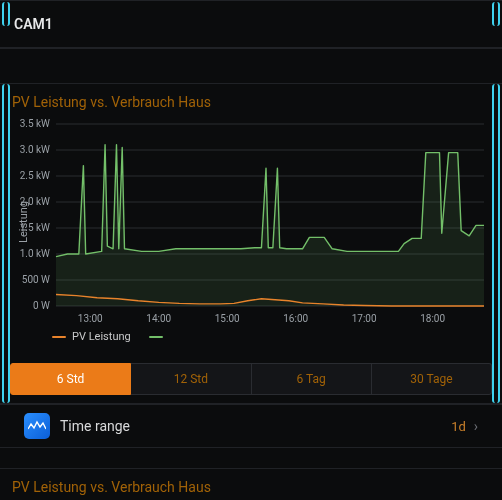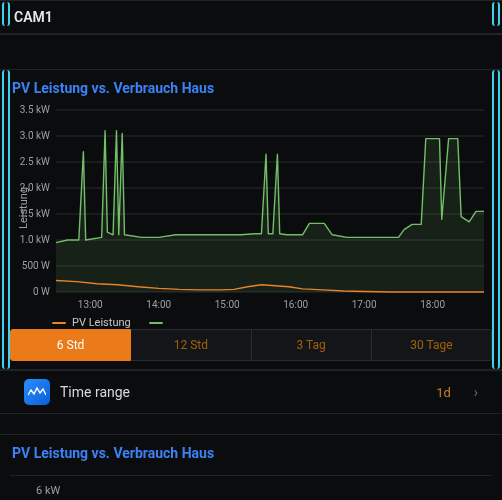--- a/index.html
+++ b/index.html
@@ -1,40 +1,40 @@
 <!DOCTYPE html>
 <html><head>
 <meta charset="utf-8">
 <style>
   html,body{margin:0;padding:0;background:#0b0c0d;font-family:-apple-system,BlinkMacSystemFont,"Segoe UI",Roboto,Arial,sans-serif;color:#d8d9da;width:502px}
-  .panel-title{font-weight:600;color:#e8e9ea;padding:8px 14px;font-size:14px;border-top:1px solid #202226;border-bottom:1px solid #202226}
+  .panel-title{font-weight:600;color:#e8e9ea;padding:15px 14px;font-size:14px;border-top:1px solid #202226;border-bottom:1px solid #202226}
   .sep{height:1px;background:#202226;margin:0}
   .pad{height:34px;position:relative}
   .hbrace{position:absolute;border:2px solid #3ed2ee;border-radius:3px;pointer-events:none}
   .hbrace.l{left:2px}
   .hbrace.r{right:2px}
   .hbrace.topcam{top:2px;height:24px;width:4px;border-top:none;border-bottom:none}
   .hbrace.sidechart{top:0;width:4px;border-top:none;border-bottom:none}
   .panel{position:relative;border-top:1px solid #202226;border-bottom:1px solid #202226;padding:6px 10px 8px 10px}
-  .chart-title{font-weight:700;font-size:14px;color:#3b82f6;padding:4px 2px 8px}
+  .chart-title{font-weight:400;font-size:14px;color:#a16207;padding:4px 2px 8px}
   .chart-wrap{position:relative;width:480px;height:208px}
   .ylab{position:absolute;left:-2px;top:50%;transform:translate(-6px,-50%) rotate(-90deg);transform-origin:center;color:#9aa0a6;font-size:11px}
   svg{display:block}
   .legend{display:flex;gap:18px;font-size:11px;color:#c8c9ca;padding:4px 2px 0 42px;align-items:center}
   .legend .dash{display:inline-block;width:14px;height:2px;vertical-align:middle;margin-right:6px;border-radius:1px}
-  .range-bar{display:flex;width:100%;margin-top:0}
+  .range-bar{display:flex;width:100%;margin-top:20px}
   .range-btn{flex:1;text-align:center;font-size:12px;color:#a16207;padding:8px 0;border:1px solid #2a2c31;background:#141518;cursor:pointer}
   .range-btn+.range-btn{border-left:none}
   .range-btn.active{background:#eb7b18;color:#fff;border-color:#eb7b18}
   .range-btn:first-child{border-radius:3px 0 0 3px}
   .range-btn:last-child{border-radius:0 3px 3px 0}
   .timerange-row{display:flex;align-items:center;padding:8px 24px;border-top:1px solid #202226;border-bottom:1px solid #202226;cursor:pointer}
   .tr-icon{width:26px;height:26px;border-radius:5px;background:linear-gradient(135deg,#2a8fff,#0b5ed7);display:flex;align-items:center;justify-content:center;margin-right:10px}
   .tr-label{flex:1;font-size:14px;color:#d8d9da}
-  .tr-val{font-size:13px;color:#c87f2a;margin-right:23px}
+  .tr-val{font-size:13px;color:#c87f2a;margin-right:8px}
   .chev{color:#6c6f75;font-size:14px}
   .panel2{border-top:1px solid #202226;padding:6px 10px 0 10px;margin-top:8px}
   .mini-axis{display:flex;align-items:center;font-size:11px;color:#9aa0a6;padding-left:26px;height:28px;border-top:1px solid #202226;margin-top:6px}
 </style>
 </head>
 <body>
 
 <div style="position:relative">
   <div class="panel-title">CAM1</div>
   <div class="hbrace l topcam"></div>
@@ -85,21 +85,21 @@
       <span class="dash" id="dash-pv" style="background: rgb(232, 131, 43);"></span><span>PV Leistung</span>
     </span>
     <span>
       <span class="dash" id="dash-haus" style="background: rgb(115, 191, 105);"></span>
     </span>
   </div>
 
   <div class="range-bar" id="range-bar">
       <div class="range-btn active">6 Std</div>
       <div class="range-btn">12 Std</div>
-      <div class="range-btn">3 Tag</div>
+      <div class="range-btn">6 Tag</div>
       <div class="range-btn">30 Tage</div>
     </div>
 </div>
 
 <div class="timerange-row">
   <div class="tr-icon">
     <svg width="18" height="12" viewBox="0 0 18 12">
         <polyline points="0,9 3,4 6,8 9,2 12,7 15,3 18,9" stroke="#ffffff" stroke-width="1.4" fill="none"></polyline>
       </svg>
   </div>

